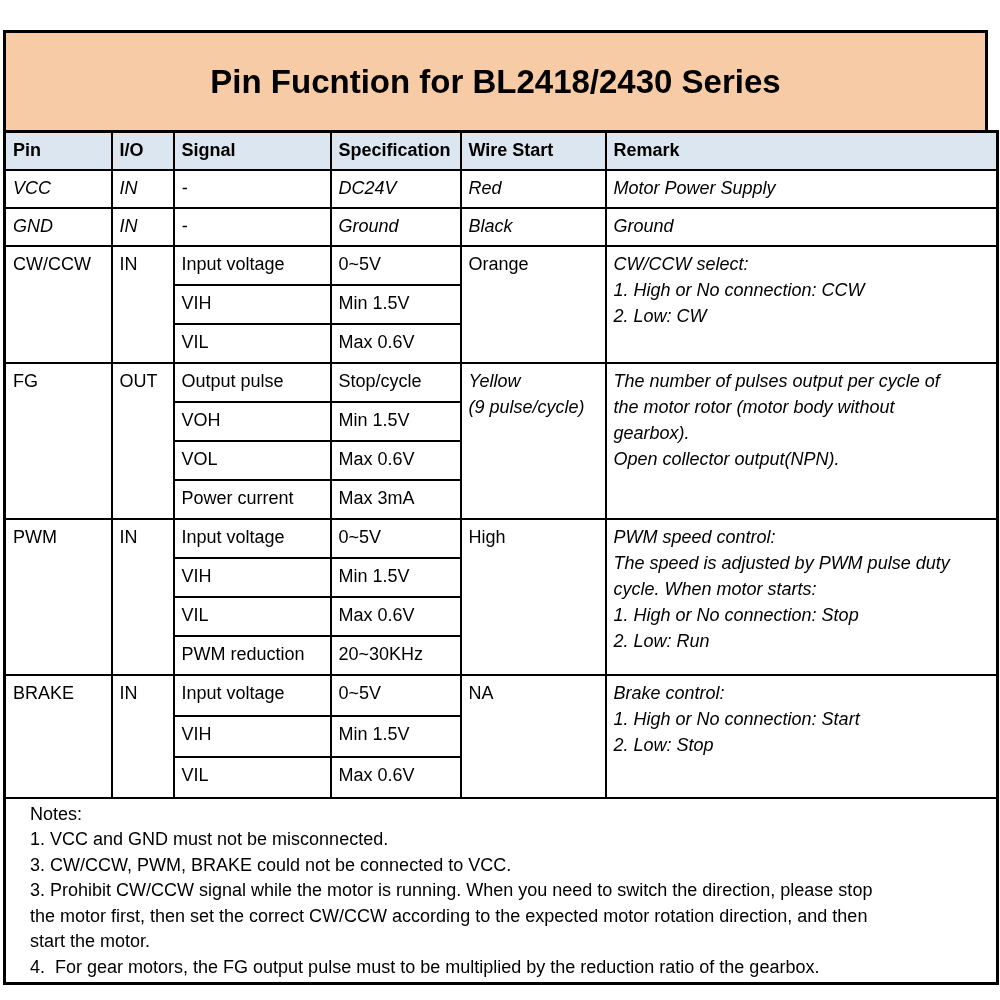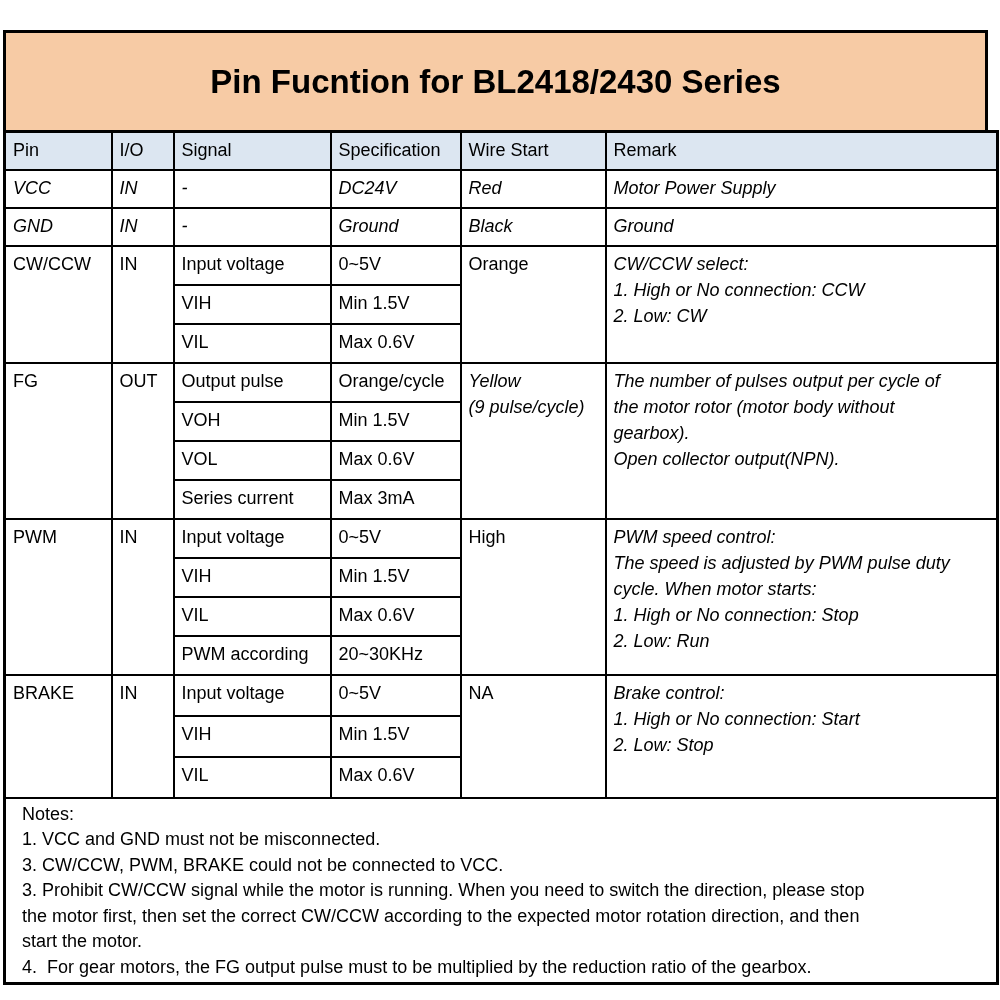--- a/index.html
+++ b/index.html
@@ -41,32 +41,32 @@
     border: 2px solid #000;
     vertical-align: top;
     text-align: left;
     font-size: 18px;
     line-height: 26px;
     padding: 4px 6px 2px 7px;
     overflow: hidden;
   }
   .pin-table th {
     background: #dce6f1;
-    font-weight: normal;
+    font-weight: bold;
     white-space: nowrap;
     height: 38px;
   }
   tr.row-single { height: 38px; font-style: italic; }
   tr.row-sub { height: 39px; }
   tr.row-sub-brake { height: 41px; }
   td.remark-cell { padding-right: 14px; }
   .multiline { white-space: pre-wrap; font-style: italic; }
   td.notes-cell {
     height: 172px;
-    padding: 3px 8px 2px 16px;
+    padding: 3px 8px 2px 24px;
     margin-left: 26px;
   }
   .note-line {
     font-size: 18px;
     line-height: 25.5px;
     white-space: pre-wrap;
   }
 </style>
 </head>
 <body>
@@ -131,38 +131,38 @@
     </tr>
     <tr class="row-sub">
       <td>VIL</td>
       <td>Max 0.6V</td>
     </tr>
 
     <tr class="row-sub">
       <td rowspan="4">FG</td>
       <td rowspan="4">OUT</td>
       <td>Output pulse</td>
-      <td>Orange/cycle</td>
+      <td>Stop/cycle</td>
       <td rowspan="4" class="multiline">Yellow
 (9 pulse/cycle)</td>
       <td rowspan="4" class="remark-cell multiline">The number of pulses output per cycle of
 the motor rotor (motor body without
 gearbox).
 Open collector output(NPN).</td>
     </tr>
     <tr class="row-sub">
       <td>VOH</td>
       <td>Min 1.5V</td>
     </tr>
     <tr class="row-sub">
       <td>VOL</td>
       <td>Max 0.6V</td>
     </tr>
     <tr class="row-sub">
-      <td>Series current</td>
+      <td>Power current</td>
       <td>Max 3mA</td>
     </tr>
 
     <tr class="row-sub">
       <td rowspan="4">PWM</td>
       <td rowspan="4">IN</td>
       <td>Input voltage</td>
       <td>0~5V</td>
       <td rowspan="4">High</td>
       <td rowspan="4" class="remark-cell multiline">PWM speed control:
@@ -173,21 +173,21 @@
     </tr>
     <tr class="row-sub">
       <td>VIH</td>
       <td>Min 1.5V</td>
     </tr>
     <tr class="row-sub">
       <td>VIL</td>
       <td>Max 0.6V</td>
     </tr>
     <tr class="row-sub">
-      <td>PWM according</td>
+      <td>PWM reduction</td>
       <td>20~30KHz</td>
     </tr>
 
     <tr class="row-sub-brake">
       <td rowspan="3">BRAKE</td>
       <td rowspan="3">IN</td>
       <td>Input voltage</td>
       <td>0~5V</td>
       <td rowspan="3">NA</td>
       <td rowspan="3" class="remark-cell multiline">Brake control:

